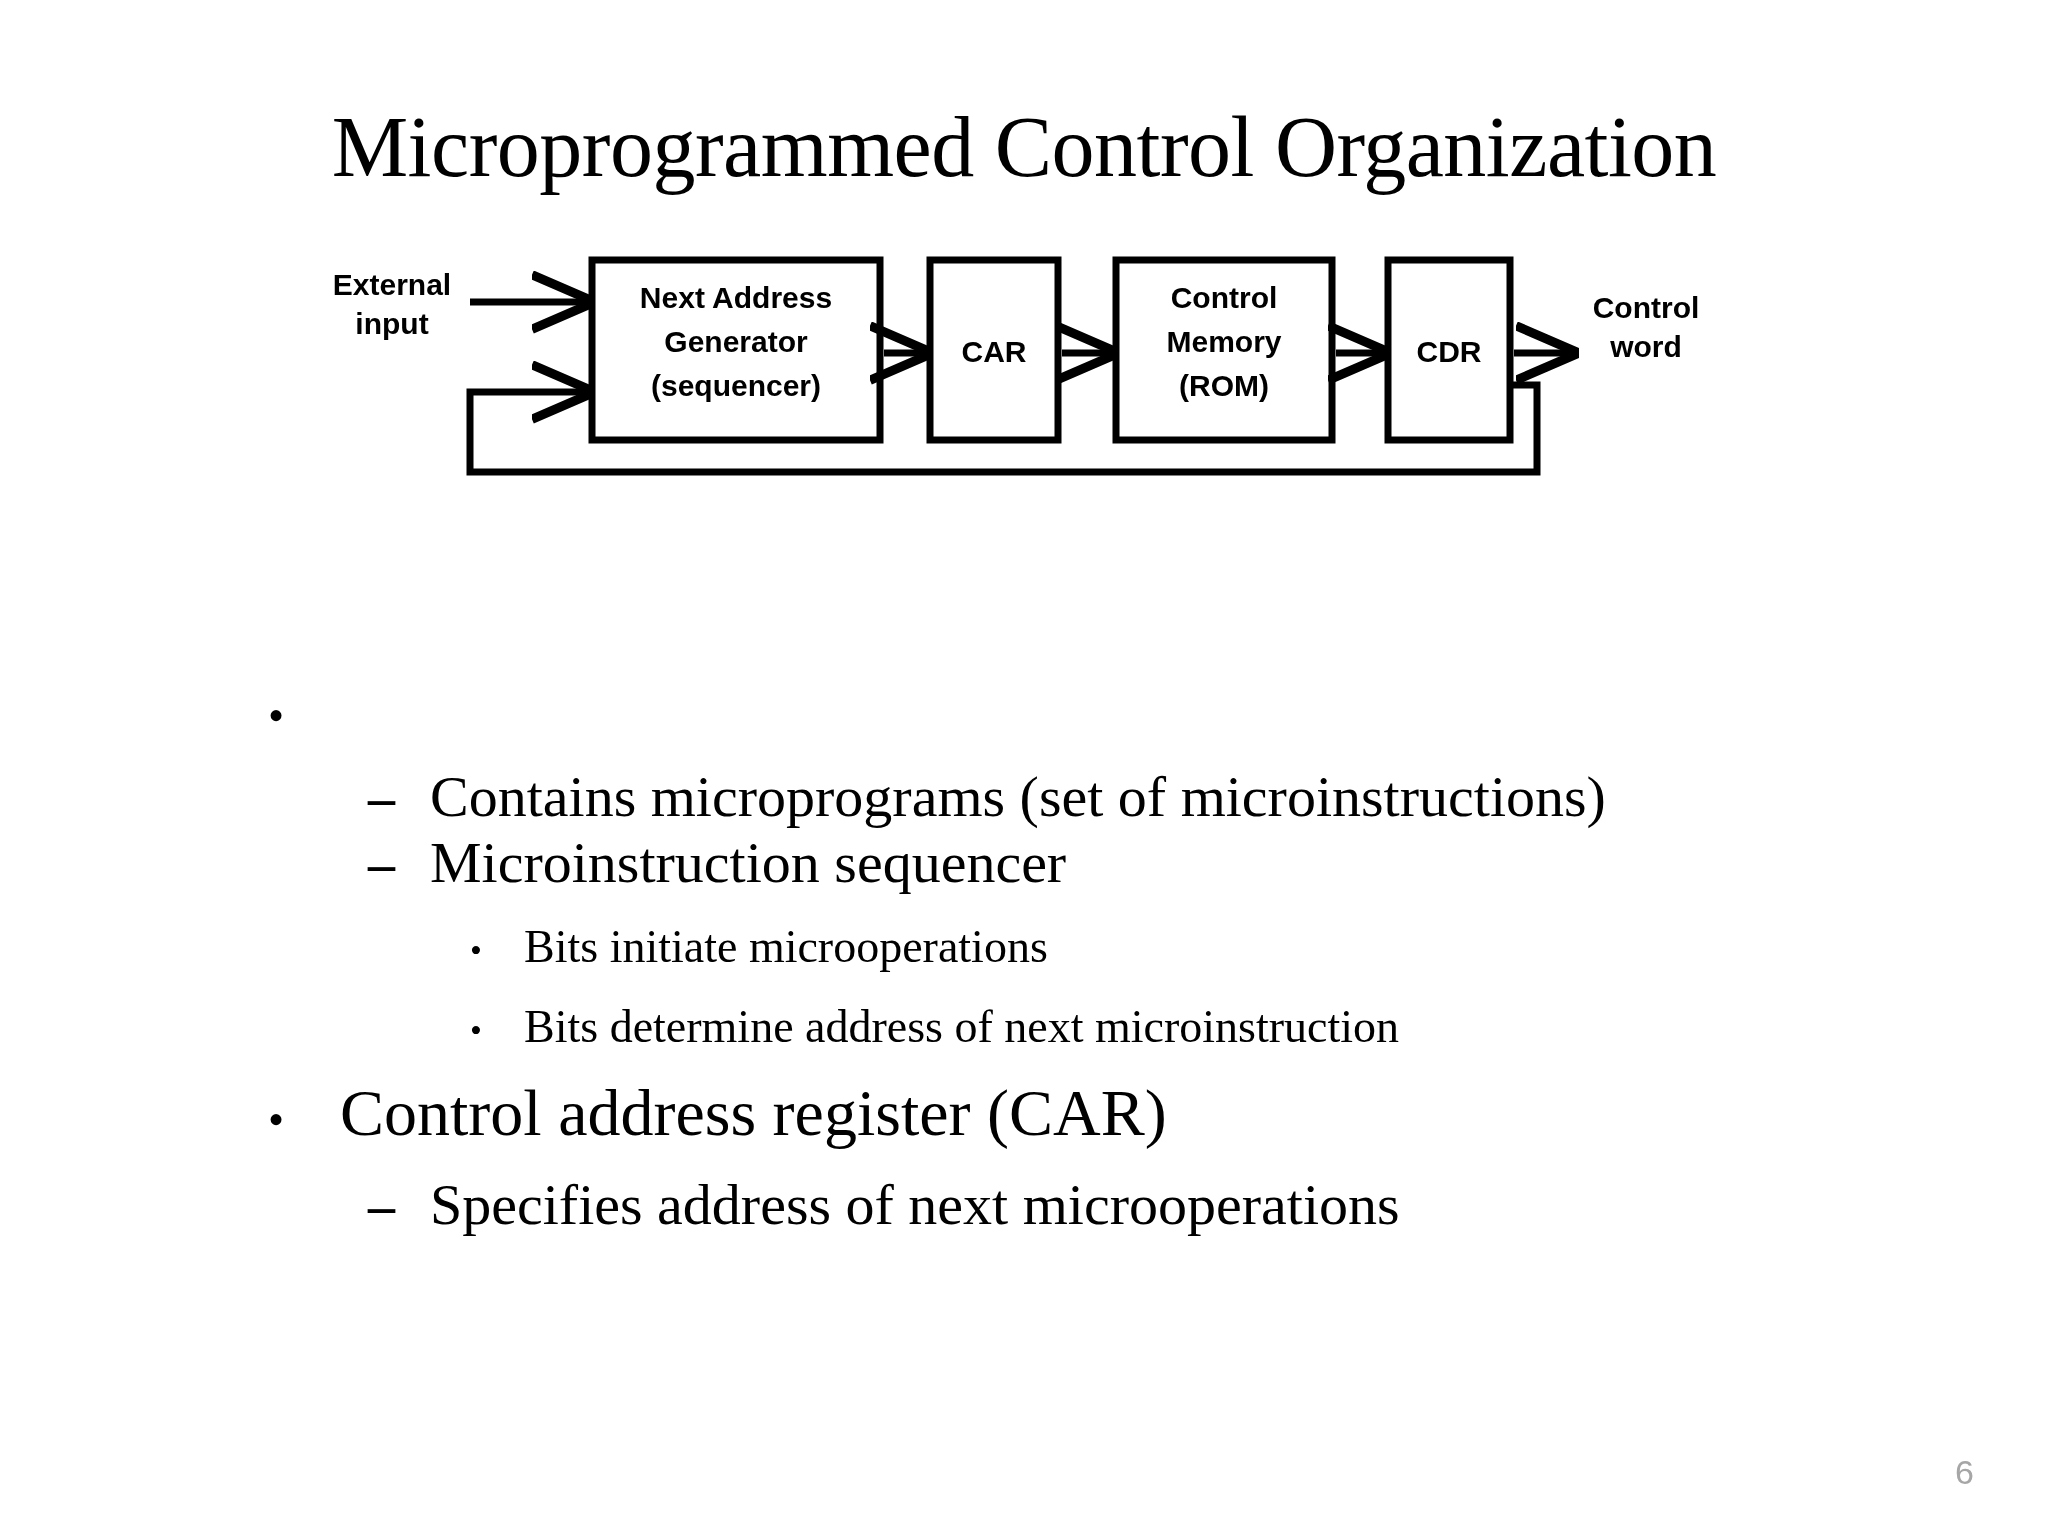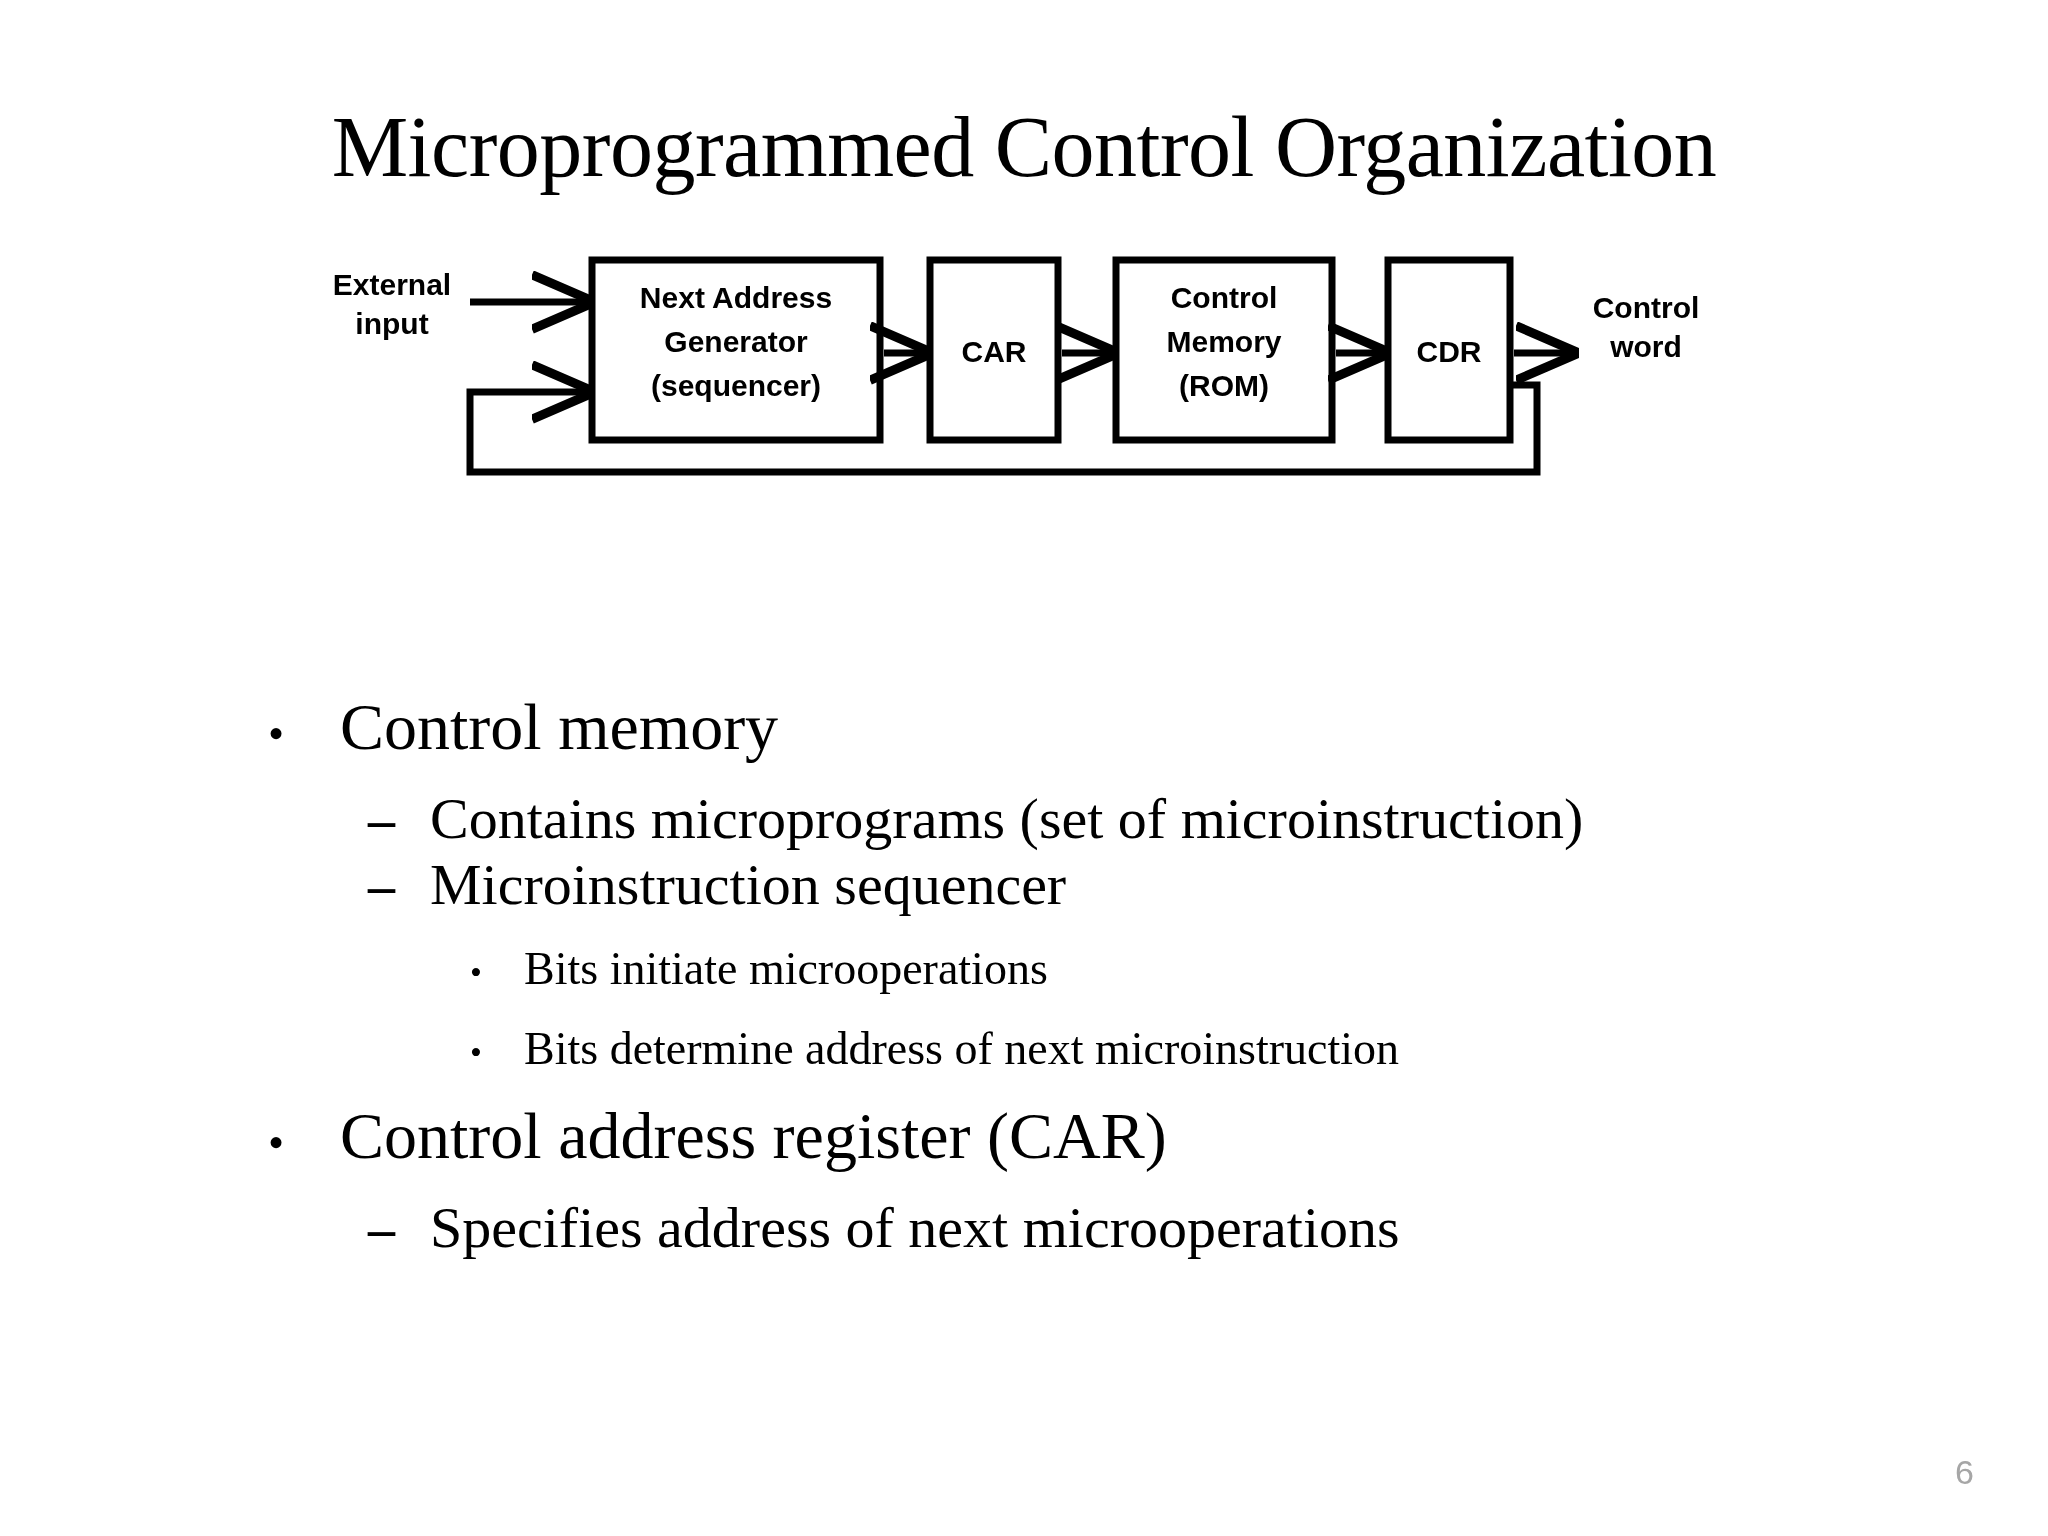--- a/index.html
+++ b/index.html
@@ -166,28 +166,27 @@
     <line x1="1514" y1="113" x2="1572" y2="113" stroke="#000000" stroke-width="7" marker-end="url(#arrowhead)"></line>
 
     <path d="M1510,145 L1537,145 L1537,232 L470,232 L470,152 L588,152" fill="none" stroke="#000000" stroke-width="7" marker-end="url(#arrowhead)"></path>
   </svg>
 </div>
 
 <div class="bullets">
 
   <div class="lvl l1">
     <span class="marker">•</span>
-    <span class="txt">Control memory</span>
   </div>
 
   <div class="gap-a"></div>
 
   <div class="lvl l2">
     <span class="marker">–</span>
-    <span class="txt">Contains microprograms (set of microinstruction)</span>
+    <span class="txt">Contains microprograms (set of microinstructions)</span>
   </div>
 
   <div class="lvl l2">
     <span class="marker">–</span>
     <span class="txt">Microinstruction sequencer</span>
   </div>
 
   <div class="gap-b"></div>
 
   <div class="lvl l3">

